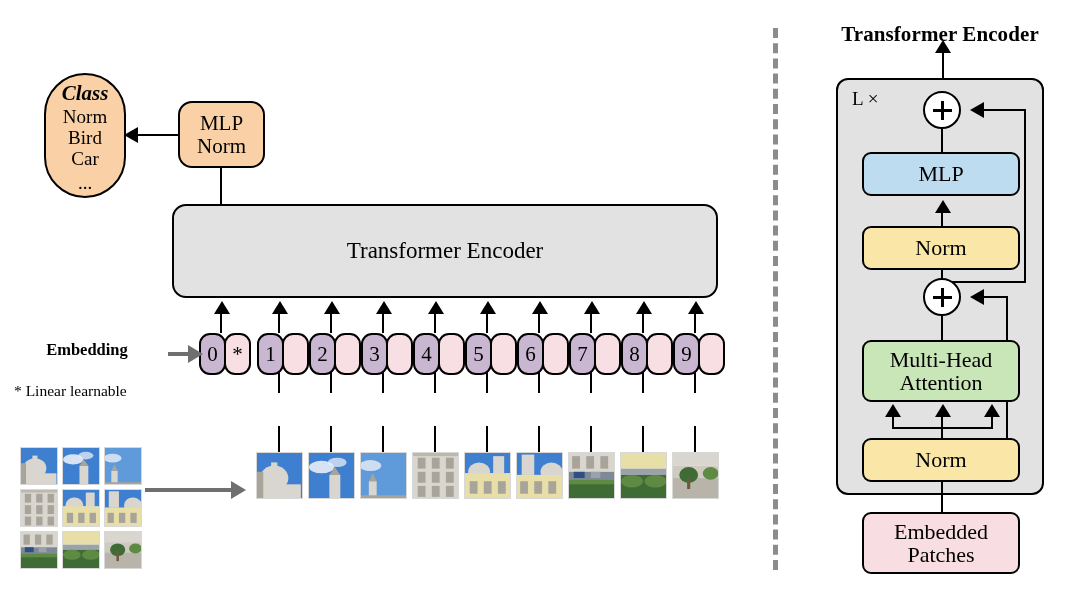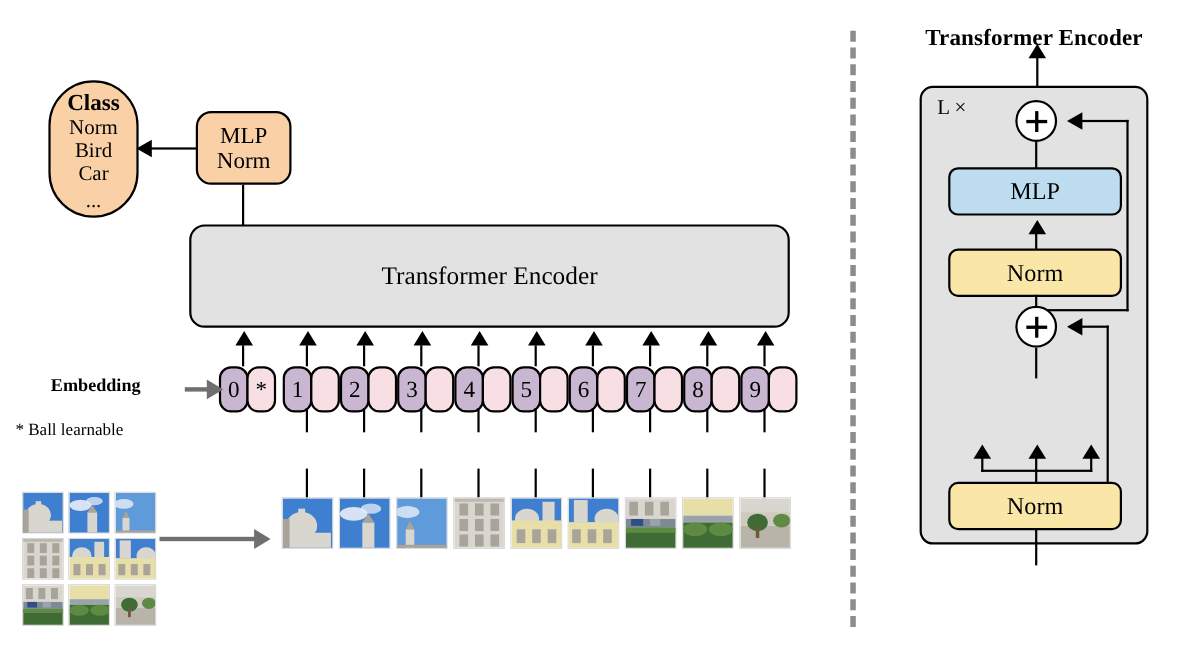--- a/index.html
+++ b/index.html
@@ -120,21 +120,21 @@
 </head>
 <body>
 
 <div class="stage">
 
   <div class="abs title" style="left:800px; top:22px; width:280px;">Transformer Encoder</div>
 
   <div class="abs divider" style="left:773px; top:28px; height:542px;"></div>
 
   <div class="abs pillbox" style="left:44px; top:73px; width:82px; height:125px; background:#fad0a6;">
-    <div style="font-weight:bold; font-size:21px;">Class</div>
+    <div style="font-weight:bold; font-size:21px;font-style:italic;">Class</div>
     <div style="font-size:19px;">Norm</div>
     <div style="font-size:19px;">Bird</div>
     <div style="font-size:19px;">Car</div>
     <div style="font-size:19px; line-height:.7; padding-top:6px;">...</div>
   </div>
 
   <div class="abs hline" style="left:134px; top:134px; width:45px;"></div>
   <div class="abs arrow-left-head" style="left:124px; top:127px;"></div>
 
   <div class="abs box r14" style="left:178px; top:101px; width:87px; height:67px; background:#fad0a6; flex-direction:column;">
@@ -227,21 +227,21 @@
     </div>
 
   <div class="abs side-label" style="left:8px; top:340px; width:158px;">
     <div>Embedding</div>
   </div>
 
   <div class="abs gray-arrow-shaft" style="left:168px; top:352px; width:22px;"></div>
   <div class="abs gray-arrow-head" style="left:188px; top:345px;"></div>
 
   <div class="abs foot" style="left:14px; top:381px; width:175px;">
-    <div>* Ball learnable</div>
+    <div>* Linear learnable</div>
   </div>
 
 
   <div id="patch-up-lines">
       <div class="abs vline" style="left: 278px; top: 426px; height: 27px;"></div>
       <div class="abs vline" style="left: 330px; top: 426px; height: 27px;"></div>
       <div class="abs vline" style="left: 382px; top: 426px; height: 27px;"></div>
       <div class="abs vline" style="left: 434px; top: 426px; height: 27px;"></div>
       <div class="abs vline" style="left: 486px; top: 426px; height: 27px;"></div>
       <div class="abs vline" style="left: 538px; top: 426px; height: 27px;"></div>
@@ -487,29 +487,37 @@
     <span class="pv"></span>
       <span class="ph"></span>
   </div>
   <div class="abs hline" style="left:982px; top:295.8px; width:26px;"></div>
   <div class="abs arrow-left-head" style="left:970px; top:289px;"></div>
   <div class="abs vline" style="left:1005.6px; top:295.8px; height:175px;"></div>
   <div class="abs hline" style="left:941px; top:469px; width:67px;"></div>
 
   <div class="abs vline" style="left:941px; top:316px; height:28px;"></div>
 
+  <div class="abs box" style="left:862px; top:340px; width:158px; height:62px; background:#c8e6b8; font-size:22px; flex-direction:column; border-radius:9px;">
+    <div>Multi-Head</div>
+    <div>Attention</div>
+  </div>
 
   <div class="abs arrow-up-head" style="left:885px; top:404px;"></div>
   <div class="abs arrow-up-head" style="left:934.5px; top:404px;"></div>
   <div class="abs arrow-up-head" style="left:984px; top:404px;"></div>
   <div class="abs vline" style="left:891.5px; top:416px; height:13px;"></div>
   <div class="abs vline" style="left:941px; top:416px; height:24px;"></div>
   <div class="abs vline" style="left:990.5px; top:416px; height:13px;"></div>
   <div class="abs hline" style="left:891.5px; top:427px; width:101px;"></div>
 
   <div class="abs box" style="left:862px; top:438px; width:158px; height:44px; background:#fae7a8; font-size:22px; border-radius:9px;">
     <span>Norm</span>
   </div>
 
   <div class="abs vline" style="left:941px; top:480px; height:34px;"></div>
 
+  <div class="abs box" style="left:862px; top:512px; width:158px; height:62px; background:#f8dee2; font-size:22px; flex-direction:column; border-radius:9px;">
+    <div>Embedded</div>
+    <div>Patches</div>
+  </div>
 
 </div>
 
 </body></html>

